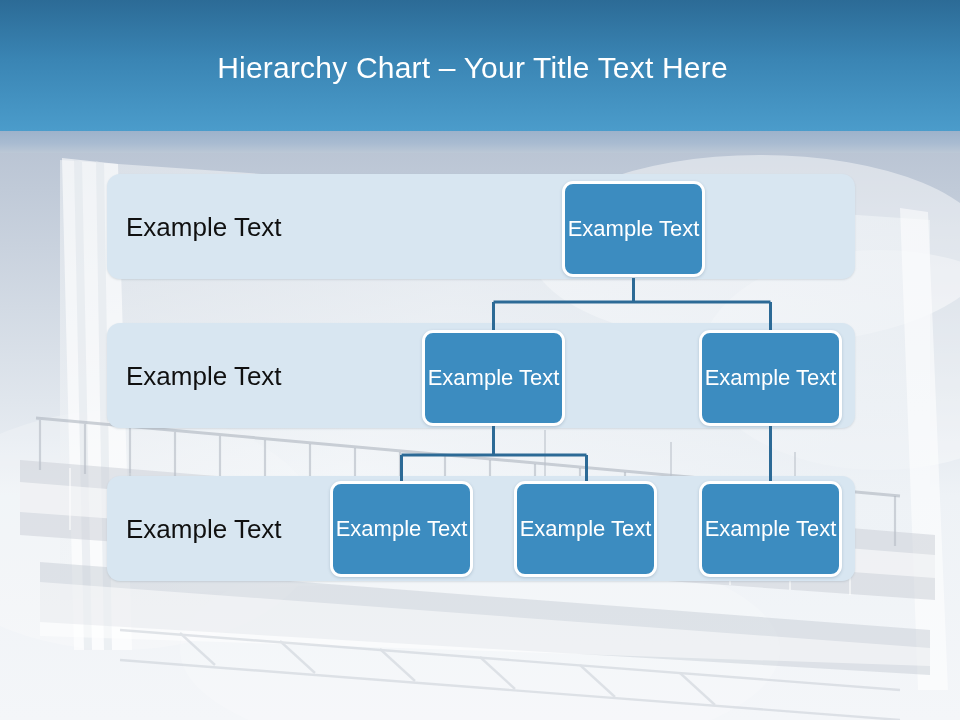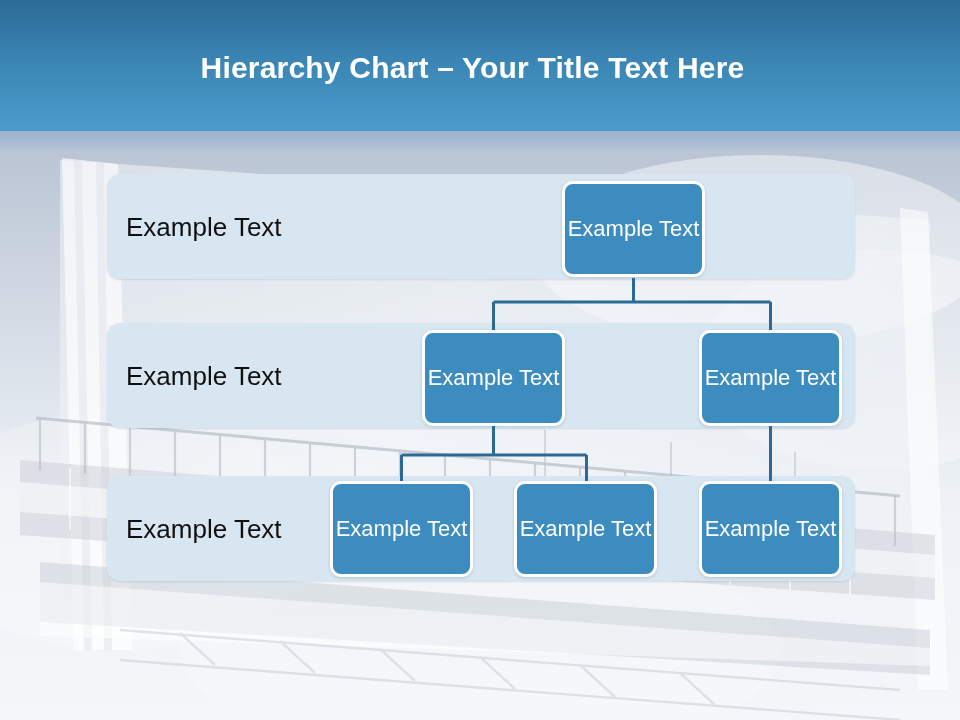--- a/index.html
+++ b/index.html
@@ -52,22 +52,22 @@
     left: 0;
     top: 50px;
     width: 945px;
     text-align: center;
     color: #ffffff;
     font-size: 30px;
     line-height: 36px;
     letter-spacing: 0.2px;
     white-space: nowrap;
   }
-  .title-text .bold { font-weight: bold; }
-  .title-text .light { font-weight: bold; }
+  .title-text .bold { font-weight: normal; }
+  .title-text .light { font-weight: normal; }
 
   
   .row-band {
     position: absolute;
     left: 107px;
     width: 748px;
     height: 105px;
     background: #d8e6f1;
     border-radius: 13px;
     box-shadow: 0 1px 2px rgba(90,110,130,0.18);

